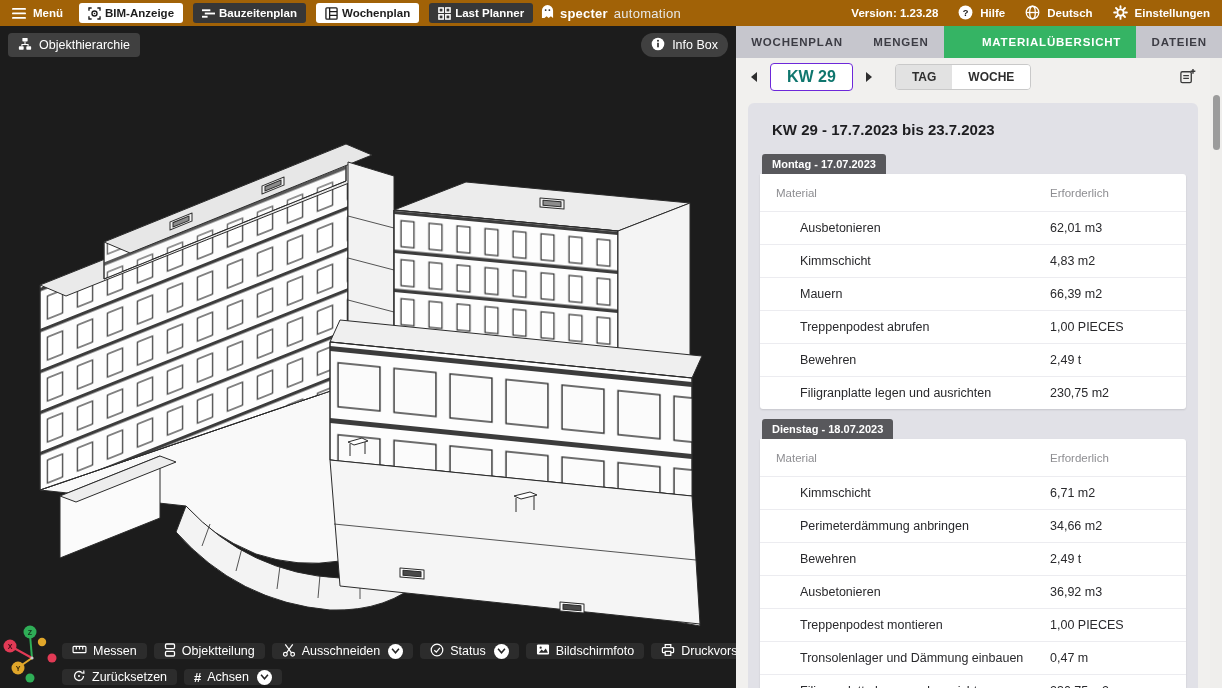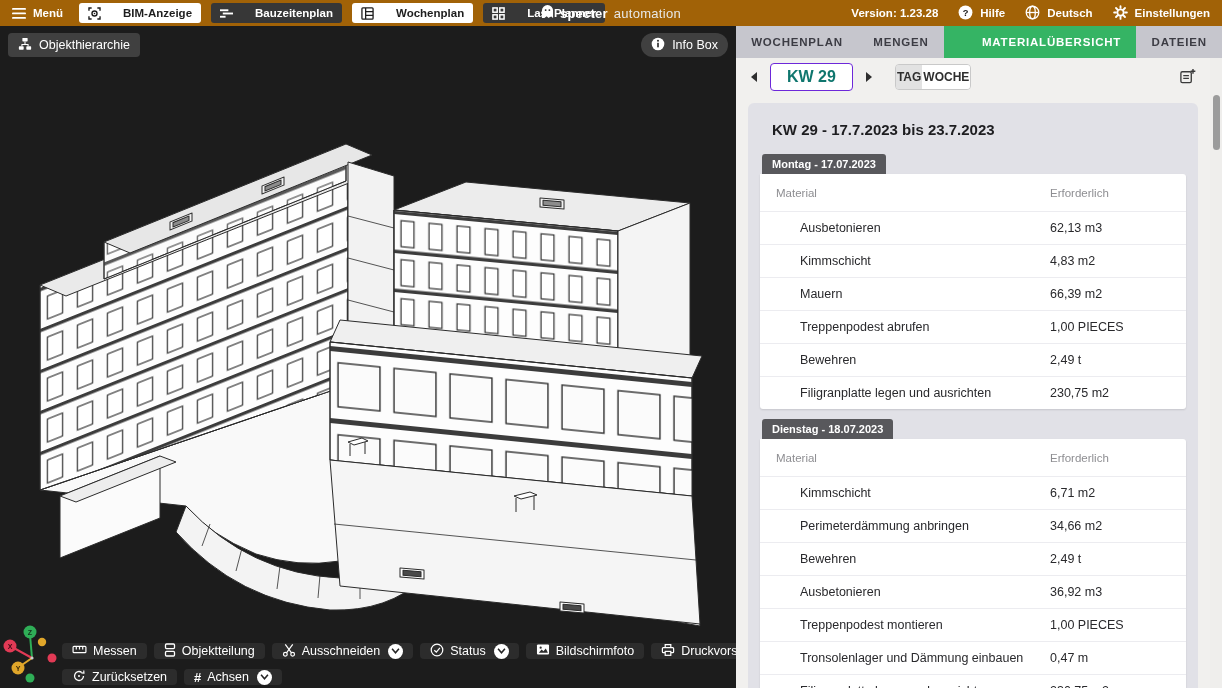--- a/index.html
+++ b/index.html
@@ -3,21 +3,21 @@
 <meta charset="utf-8">
 <style>
   html,body{margin:0;padding:0;background:#000;}
   *{box-sizing:border-box;}
   body{font-family:"Liberation Sans","DejaVu Sans",sans-serif;width:1222px;height:688px;overflow:hidden;}
   #app{position:relative;width:1222px;height:688px;background:#1c1c1c;}
 
   
   #topbar{position:absolute;left:0;top:0;width:1222px;height:26px;background:#a16207;display:flex;align-items:center;padding:0 12px;gap:10px;z-index:30;}
   .tb-menu{display:flex;align-items:center;gap:7px;color:#fff;font-size:11.5px;font-weight:700;cursor:pointer;margin-right:6px;}
-  .tb-btn{display:flex;align-items:center;gap:22px;height:20px;padding:4px 9px;border-radius:3px;font-size:11.5px;font-weight:700;cursor:pointer;background:#373737;color:#fff;}
+  .tb-btn{display:flex;align-items:center;gap:4px;height:20px;padding:4px 9px;border-radius:3px;font-size:11.5px;font-weight:700;cursor:pointer;background:#373737;color:#fff;}
   .tb-btn.active{background:#ffffff;color:#1d1d1d;}
   .tb-btn svg,.tb-menu svg{display:block;}
   #brand{position:absolute;left:50%;top:0;height:26px;transform:translateX(-50%);display:flex;align-items:center;gap:6px;color:#fff;}
   #brand .b1{font-size:13px;font-weight:700;letter-spacing:.2px;}
   #brand .b2{font-size:13px;font-weight:400;color:#e8e8e8;letter-spacing:.3px;}
   #tb-right{margin-left:auto;display:flex;align-items:center;gap:20px;color:#fff;}
   .tb-link{display:flex;align-items:center;gap:7px;font-size:11.5px;font-weight:700;cursor:pointer;}
   .tb-version{font-size:11.5px;font-weight:700;}
 
   
@@ -36,21 +36,21 @@
 
   
   #panel{position:absolute;left:736px;top:26px;width:486px;height:662px;background:#f1f0ee;}
   #tabs{display:flex;width:100%;height:32px;background:#c6c6cd;}
   .tab{flex:1 1 auto;display:flex;align-items:center;justify-content:center;padding:0 14px;font-size:11.5px;font-weight:700;letter-spacing:.8px;color:#3c3c44;cursor:pointer;white-space:nowrap;}
   .tab.active{background:#35b464;color:#ffffff;padding-left:37px;}
   #weeknav{height:37px;display:flex;align-items:center;padding:0 10px;gap:8px;}
   .nav-arrow{width:16px;height:16px;display:flex;align-items:center;justify-content:center;cursor:pointer;}
   #kw-btn{background:#fff;border:1px solid #6d28d9;border-radius:4px;padding:4px 16px;font-size:16px;font-weight:700;color:#0f766e;cursor:pointer;}
   #seg{display:flex;border:1px solid #c9c9c9;border-radius:4px;overflow:hidden;margin-left:10px;}
-  .seg-btn{padding:5px 1px;font-size:12px;font-weight:700;color:#2e2e2e;background:#fff;cursor:pointer;}
+  .seg-btn{padding:5px 16px;font-size:12px;font-weight:700;color:#2e2e2e;background:#fff;cursor:pointer;}
   .seg-btn.selected{background:#e2e2e2;}
   #add-note{margin-left:auto;margin-right:16px;cursor:pointer;display:flex;}
   #scrollwrap{position:relative;height:593px;overflow:hidden;}
   #card{margin:8px 24px 0 12px;background:#e1e1e7;border-radius:6px 6px 0 0;padding:18px 12px 20px 12px;min-height:640px;}
   #card h1{margin:0 0 16px 12px;font-size:15px;font-weight:700;color:#1d1d20;}
   .day-badge{display:inline-block;background:#58585c;color:#fff;font-size:11px;font-weight:700;padding:4px 10px;border-radius:3px 3px 0 0;margin-left:2px;}
   .mtable{background:#fff;border-radius:0 3px 3px 3px;box-shadow:0 1px 2px rgba(0,0,0,.12);margin-bottom:10px;}
   .thead,.trow{display:grid;grid-template-columns:1fr 120px;align-items:center;padding:0 16px;}
   .thead{height:37px;color:#8e8e92;font-size:11.5px;}
   .trow{height:33px;border-top:1px solid #ececf0;font-size:12.5px;color:#29292c;padding-left:40px;}
@@ -430,21 +430,21 @@
 
         
         <div class="day-badge">Montag - 17.07.2023</div>
         <div class="mtable">
           <div class="thead">
             <span>Material</span>
             <span>Erforderlich</span>
           </div>
           <div class="trow">
             <span>Ausbetonieren</span>
-            <span>62,13 m3</span>
+            <span>62,01 m3</span>
           </div>
           <div class="trow">
             <span>Kimmschicht</span>
             <span>4,83 m2</span>
           </div>
           <div class="trow">
             <span>Mauern</span>
             <span>66,39 m2</span>
           </div>
           <div class="trow">

